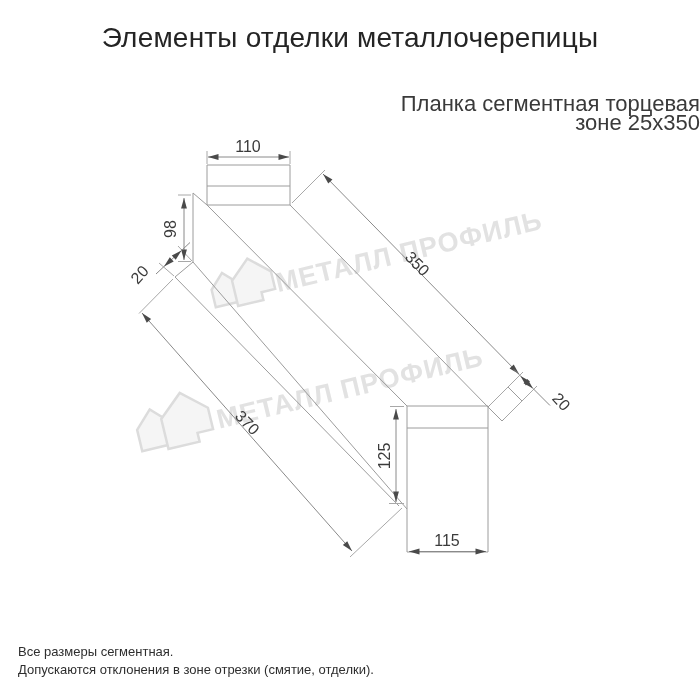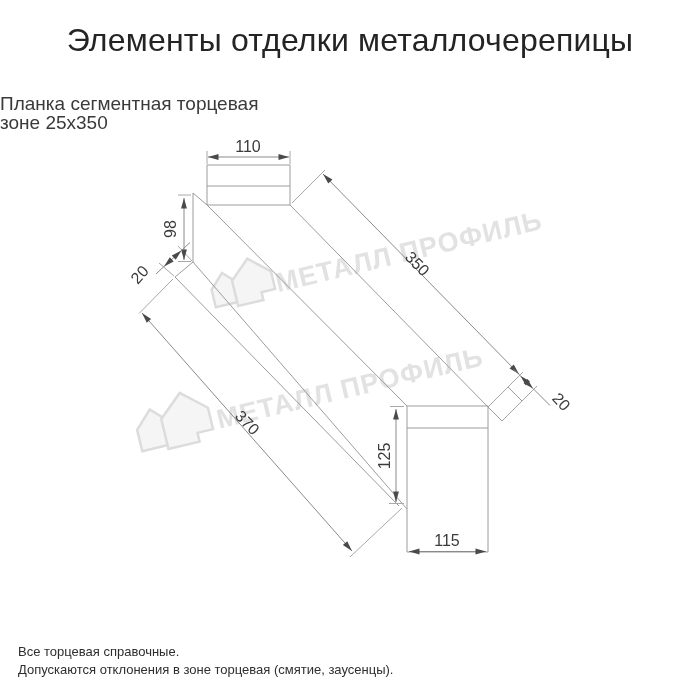--- a/index.html
+++ b/index.html
@@ -1,21 +1,21 @@
 <!DOCTYPE html>
 <html><head>
 <meta charset="utf-8">
 <style>
   html,body{margin:0;padding:0;background:#ffffff;}
   #page{position:relative;width:700px;height:700px;background:#ffffff;overflow:hidden;
         font-family:"Liberation Sans","DejaVu Sans",sans-serif;}
   .title{position:absolute;top:22px;left:0;right:0;text-align:center;
-         font-size:32px;color:#242424;letter-spacing:0.2px;}
-  .subtitle{position:absolute;top:94px;left:0;right:0;text-align:left;
-            font-size:19px;line-height:19px;color:#3a3a3a;}
+         font-size:28px;color:#242424;letter-spacing:0.2px;}
+  .subtitle{position:absolute;top:94px;left:0;right:0;text-align:right;
+            font-size:22px;line-height:19px;color:#3a3a3a;}
   .footnotes{position:absolute;left:18px;top:643px;font-size:13px;line-height:18px;color:#2e2e2e;}
   svg{position:absolute;left:0;top:0;}
   .geo{stroke:#9c9c9c;stroke-width:1;fill:none;}
   .ext{stroke:#a8a8a8;stroke-width:1;fill:none;}
   .dim{stroke:#8a8a8a;stroke-width:1;fill:none;}
   .dimlabel{font-family:"Liberation Sans","DejaVu Sans",sans-serif;font-size:16px;fill:#3b3b3b;}
   .wmtext{font-family:"Liberation Sans","DejaVu Sans",sans-serif;font-size:27px;font-weight:bold;
           fill:#e2e2e2;letter-spacing:1px;}
   .wmlogo{stroke:#dcdcdc;stroke-width:2.5;fill:#f5f5f5;}
 </style>
@@ -114,17 +114,17 @@
       <text class="dimlabel" x="140" y="280" text-anchor="middle" transform="rotate(-48 140 275)">20</text>
       <text class="dimlabel" x="417" y="269" text-anchor="middle" transform="rotate(45 417 264)">350</text>
       <text class="dimlabel" x="561" y="407" text-anchor="middle" transform="rotate(47 561 402)">20</text>
       <text class="dimlabel" x="247" y="428" text-anchor="middle" transform="rotate(45 247 423)">370</text>
       <text class="dimlabel" x="385" y="461" text-anchor="middle" transform="rotate(-90 385 456)">125</text>
       <text class="dimlabel" x="447" y="546" text-anchor="middle">115</text>
     </g>
   </svg>
 
   <div class="footnotes">
-    <div>Все торцевая справочные.</div>
-    <div>Допускаются отклонения в зоне торцевая (смятие, заусенцы).</div>
+    <div>Все размеры сегментная.</div>
+    <div>Допускаются отклонения в зоне отрезки (смятие, отделки).</div>
   </div>
 
 </div>
 
 </body></html>

